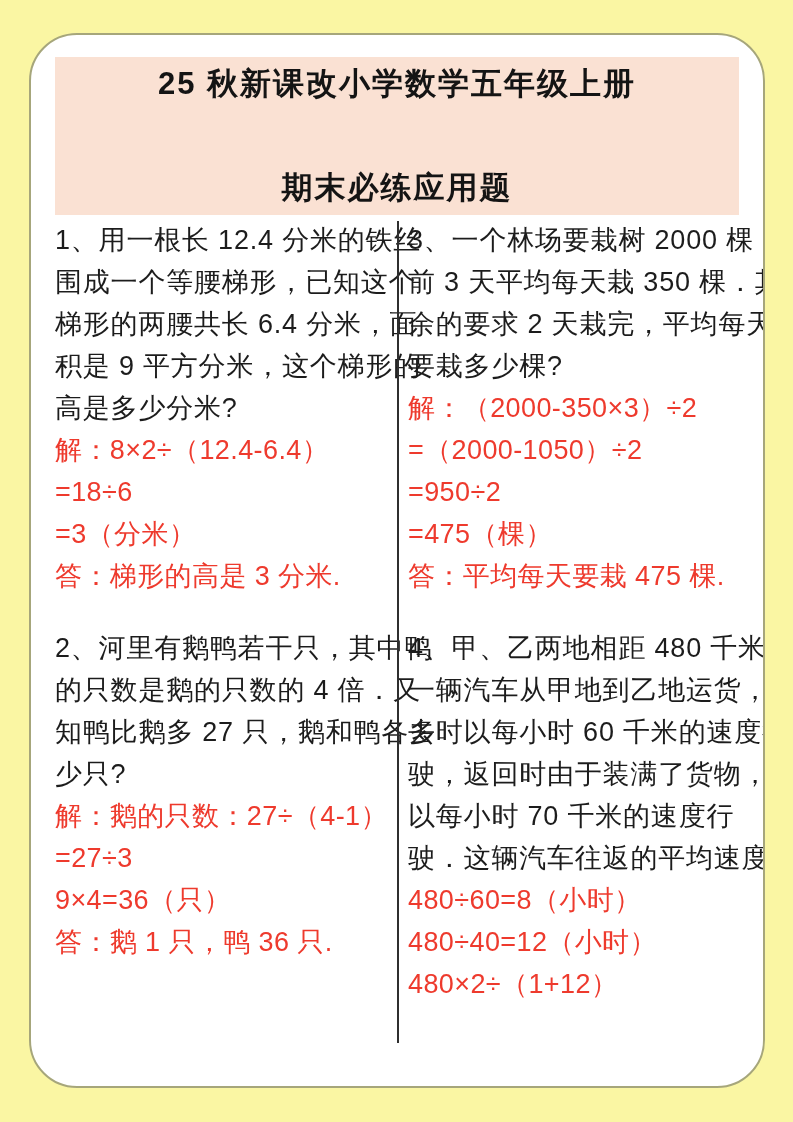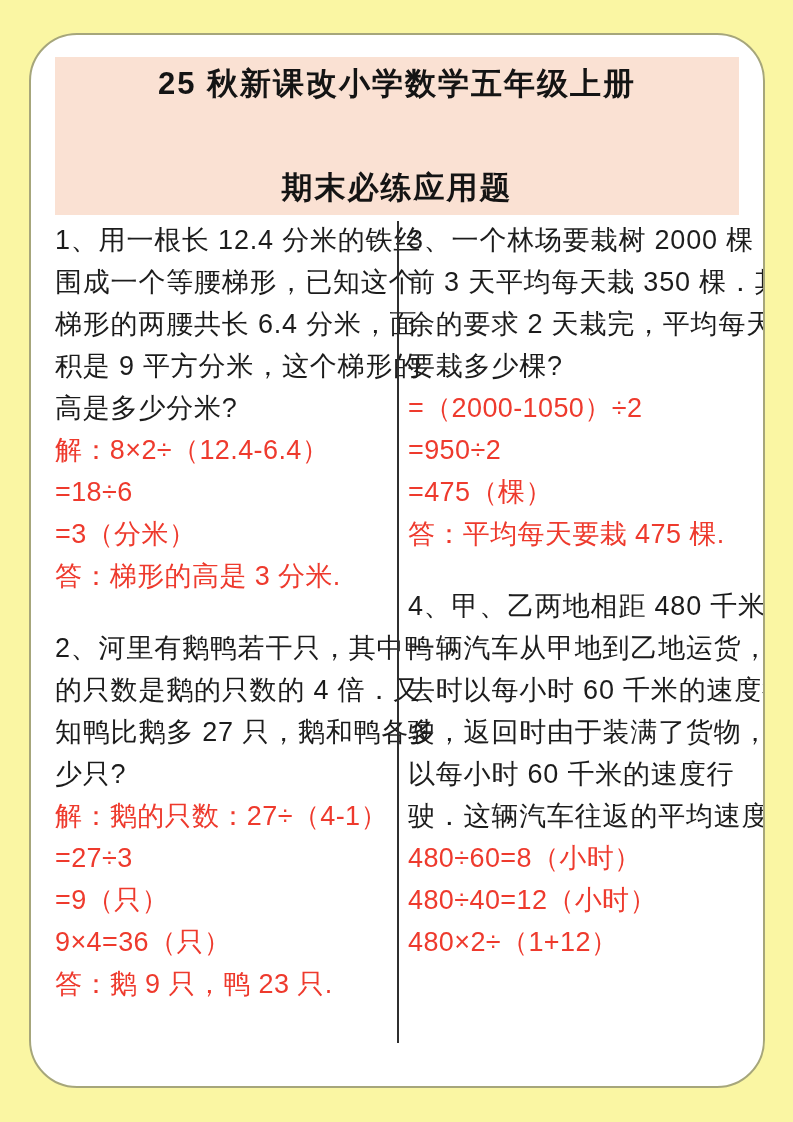--- a/index.html
+++ b/index.html
@@ -115,45 +115,45 @@
           </div>
           <div class="block question gap-before">
             <div class="line">2、河里有鹅鸭若干只，其中鸭</div>
             <div class="line">的只数是鹅的只数的 4 倍．又</div>
             <div class="line">知鸭比鹅多 27 只，鹅和鸭各多</div>
             <div class="line">少只?</div>
           </div>
           <div class="block answer">
             <div class="line">解：鹅的只数：27÷（4-1）</div>
             <div class="line">=27÷3</div>
-            <div class="line">=9（只）</div>
             <div class="line">9×4=36（只）</div>
-            <div class="line">答：鹅 9 只，鸭 23 只.</div>
+            <div class="line">答：鹅 1 只，鸭 36 只.</div>
           </div>
         </div>
       <div class="divider"></div>
       <div class="col col-right" id="col-right">
           <div class="block question">
             <div class="line">3、一个林场要栽树 2000 棵，</div>
             <div class="line">前 3 天平均每天栽 350 棵．其</div>
             <div class="line">余的要求 2 天栽完，平均每天</div>
             <div class="line">要栽多少棵?</div>
           </div>
           <div class="block answer">
+            <div class="line">解：（2000-350×3）÷2</div>
             <div class="line">=（2000-1050）÷2</div>
             <div class="line">=950÷2</div>
             <div class="line">=475（棵）</div>
             <div class="line">答：平均每天要栽 475 棵.</div>
           </div>
           <div class="block question gap-before">
             <div class="line">4、甲、乙两地相距 480 千米，</div>
             <div class="line">一辆汽车从甲地到乙地运货，</div>
             <div class="line">去时以每小时 60 千米的速度行</div>
             <div class="line">驶，返回时由于装满了货物，</div>
-            <div class="line">以每小时 60 千米的速度行</div>
+            <div class="line">以每小时 70 千米的速度行</div>
             <div class="line">驶．这辆汽车往返的平均速度</div>
           </div>
           <div class="block answer">
             <div class="line">480÷60=8（小时）</div>
             <div class="line">480÷40=12（小时）</div>
             <div class="line">480×2÷（1+12）</div>
           </div>
         </div>
     </div>
   </div>

